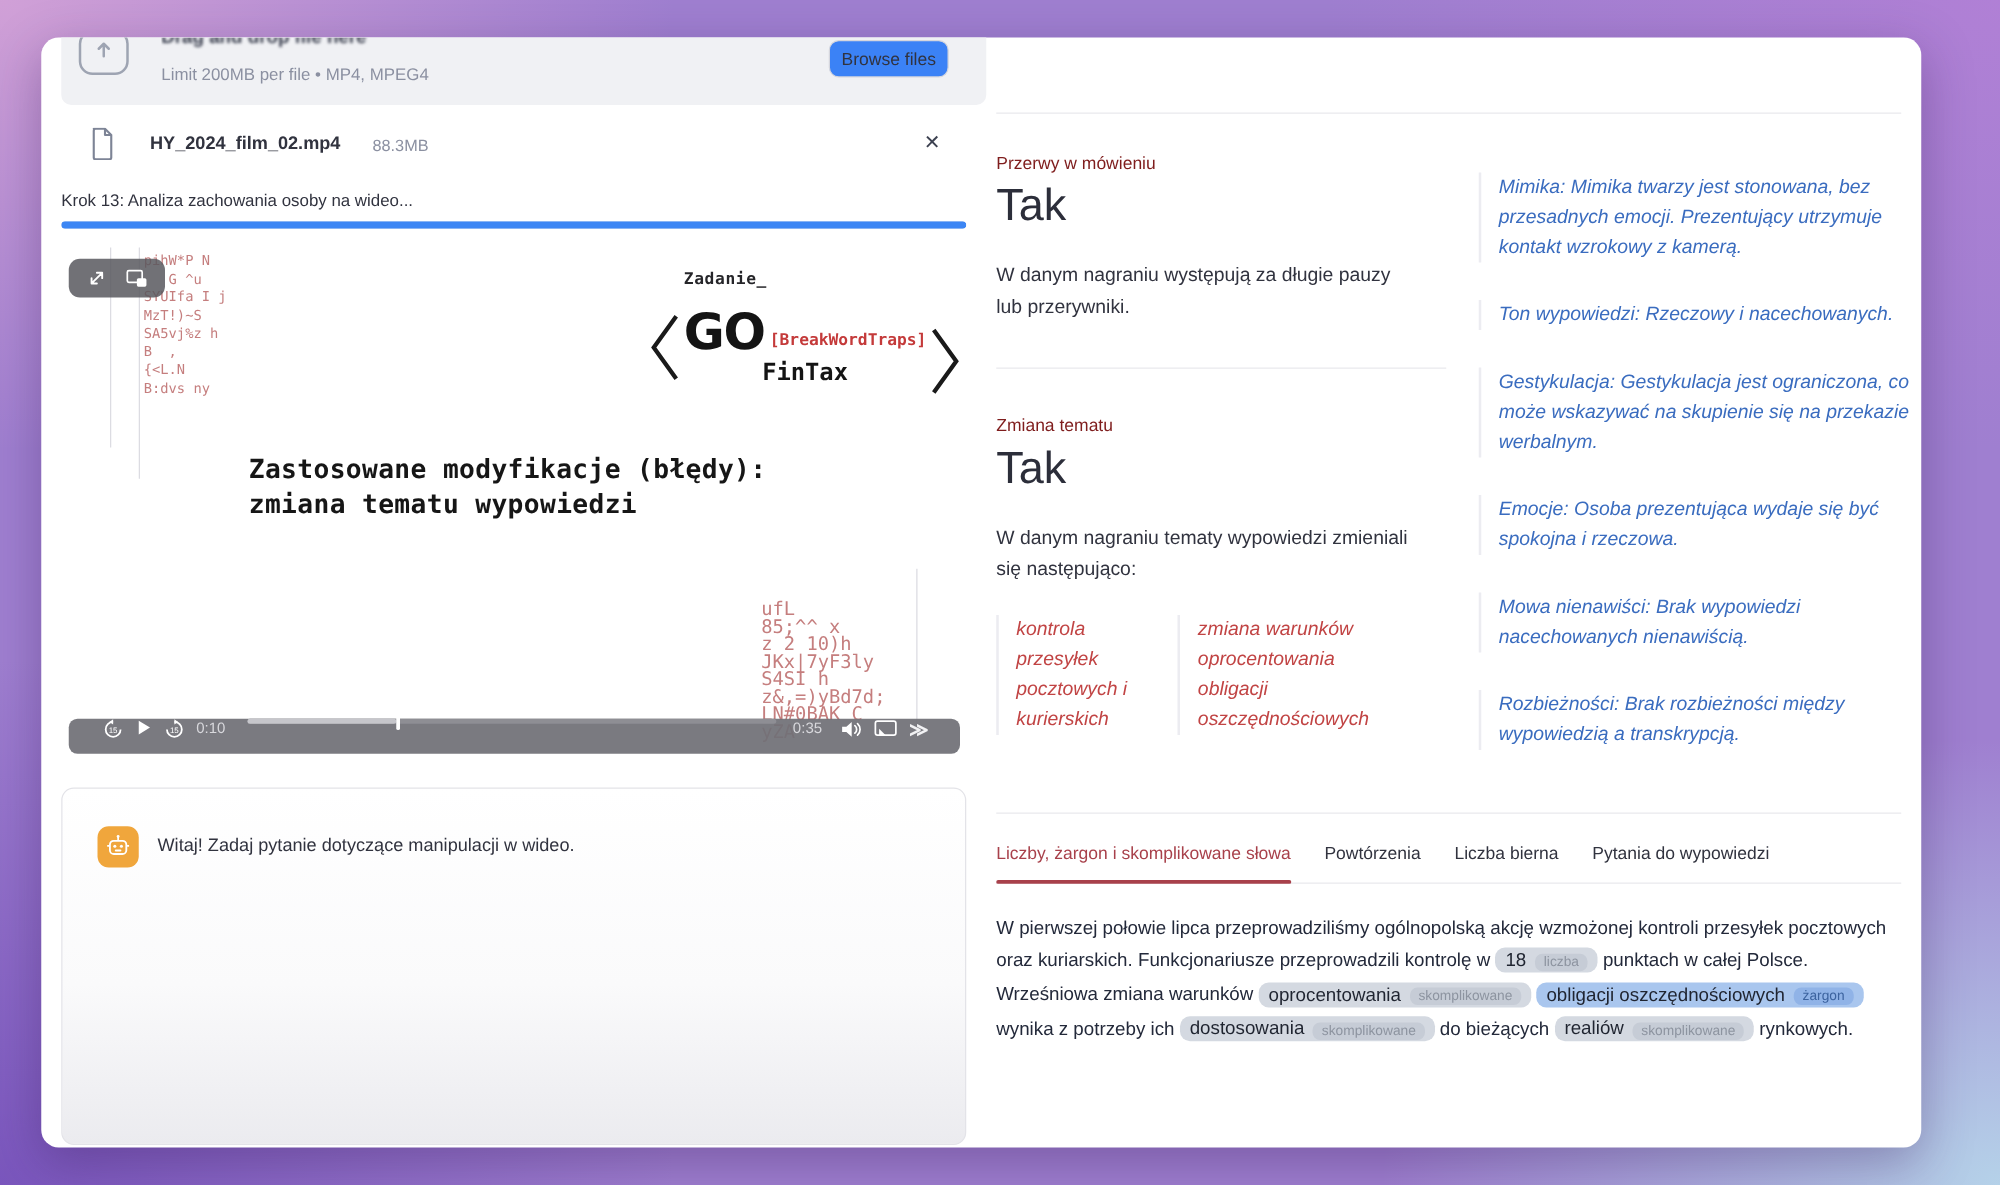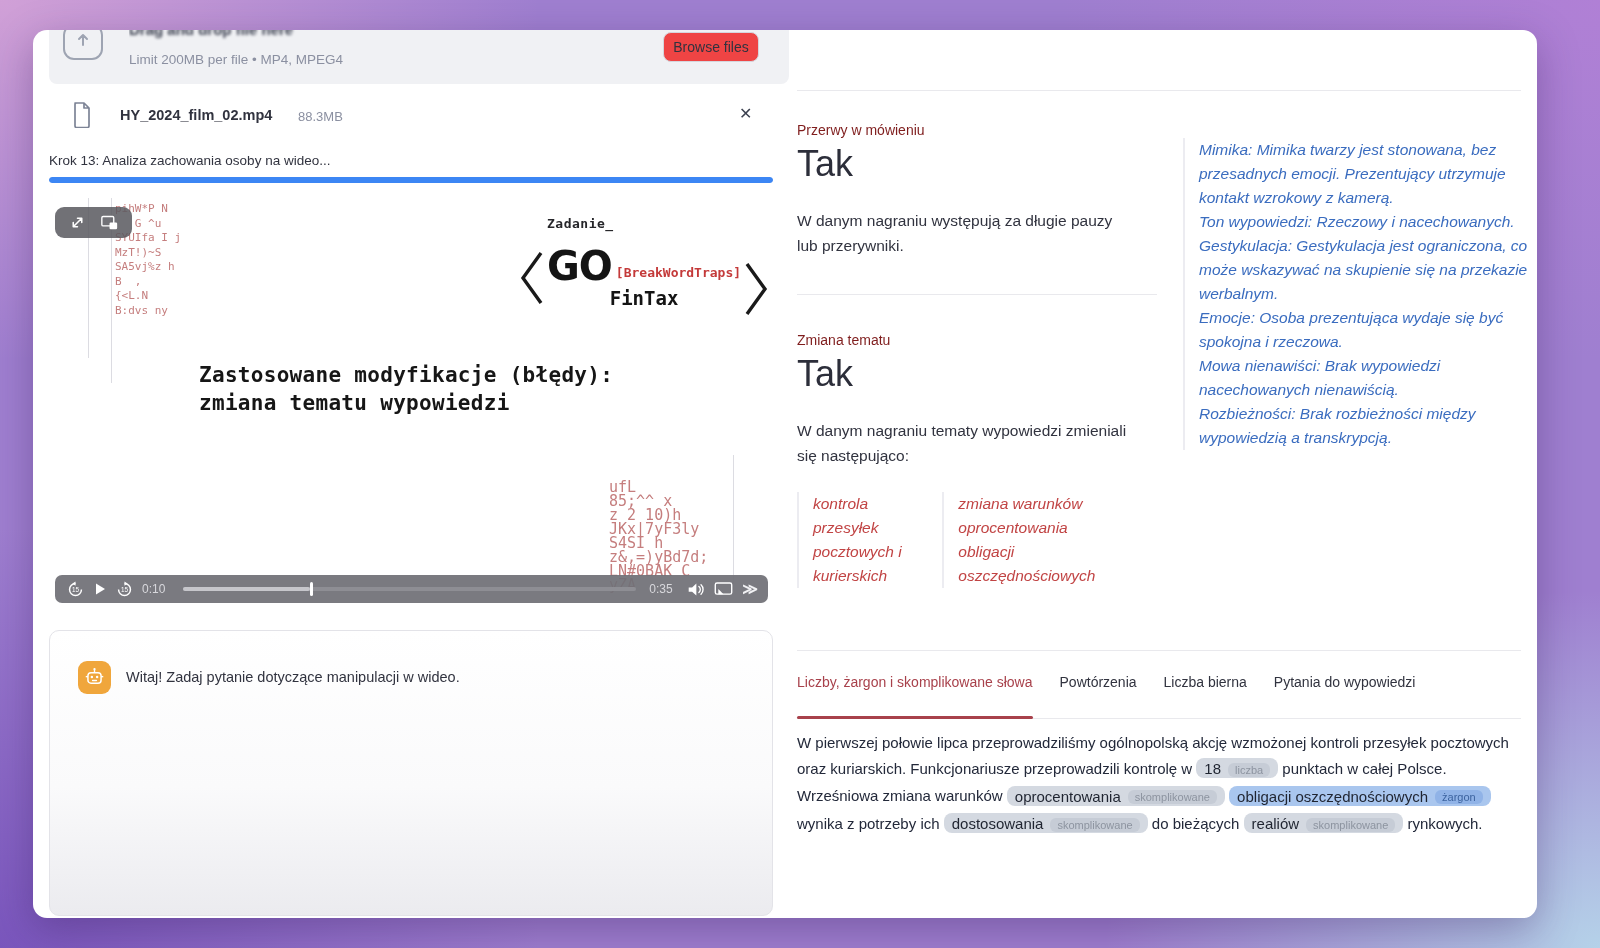--- a/index.html
+++ b/index.html
@@ -19,21 +19,21 @@
   .abs{position:absolute}
   .mono{font-family:"DejaVu Sans Mono",monospace}
 
   
   .uploader{left:16px;top:-28px;width:740px;height:82px;background:#f0f1f4;border-radius:8px}
   .upl-icon{left:30px;top:-6px;width:40px;height:36px;border:2px solid #9ea4b2;border-radius:11px}
   .upl-icon svg{position:absolute;left:9px;top:4px}
   .drag-clip{left:96px;top:0;width:260px;height:13px;overflow:hidden}
   .drag-clip span{display:block;position:relative;top:-9px;font-size:15px;font-weight:700;color:#3c4150;filter:blur(1.4px)}
   .limit{left:96px;top:22px;font-size:13.5px;color:#8b90a1}
-  .browse-btn{left:630px;top:2px;width:96px;height:30px;background:#ef4444;border:1px solid #d5d6dd;
+  .browse-btn{left:630px;top:2px;width:96px;height:30px;background:#3b82f6;border:1px solid #d5d6dd;
     border-radius:8px;font-size:14px;color:#31333F;display:flex;align-items:center;justify-content:center}
 
   
   .file-icon{left:39px;top:72px}
   .file-name{left:87px;top:77px;font-size:14.5px;font-weight:600;color:#31333F}
   .file-size{left:265px;top:79px;font-size:13px;color:#8b90a1}
   .file-close{left:706px;top:74px;font-size:16px;color:#3c4150;cursor:default}
 
   
   .krok{left:16px;top:123px;font-size:13.5px;color:#31333F}
@@ -52,21 +52,21 @@
   .logo{left:468px;top:46px;display:flex;align-items:center}
   .logo-mid{margin:0 2px}
   .logo-row{display:flex;align-items:flex-end}
   .logo-go{font-size:40px;font-weight:800;color:#141414;line-height:38px;letter-spacing:-1px;font-family:"DejaVu Sans",sans-serif}
   .logo-bracket{font-size:13px;font-weight:700;color:#c43a3a;margin:0 0 5px 4px}
   .logo-fintax{font-size:19px;font-weight:700;color:#141414;text-align:center;margin-top:2px}
   .caption{left:150px;top:172px;font-size:21px;font-weight:700;color:#161616;line-height:27.5px;letter-spacing:.3px}
 
   
   .controls{left:6px;top:385px;width:713px;height:28px;background:rgba(112,112,118,.93);border-radius:7px;
-    display:flex;align-items:center;padding:0 12px;gap:9px;color:#fff}
+    display:flex;align-items:flex-start;padding:0 27px;gap:9px;color:#fff}
   .ctime{font-size:12px;color:#d8d8dc;min-width:28px}
   .track{flex:1;height:4px;border-radius:2px;background:#8e8e94;position:relative;margin:0 4px}
   .track-played{position:absolute;left:0;top:0;height:4px;border-radius:2px;background:#c6c6cb}
   .handle{position:absolute;top:-5px;width:3.5px;height:14px;border-radius:2px;background:#fff}
   .cbtn{display:flex;align-items:center;justify-content:center}
   .more{font-size:15px;font-weight:700;letter-spacing:-2px;color:#f2f2f4}
 
   
   .chat{left:16px;top:600px;width:724px;height:286px;border:1px solid #e3e3e8;border-radius:10px;
     background:linear-gradient(180deg,#ffffff 0%,#fafafb 55%,#ebebef 100%)}
@@ -85,25 +85,25 @@
   .sec1-label{left:764px;top:92px}
   .sec1-value{left:764px;top:112px}
   .sec1-desc{left:764px;top:178px;width:330px}
   .sec2-label{left:764px;top:302px}
   .sec2-value{left:764px;top:322px}
   .sec2-desc{left:764px;top:388px;width:345px}
   .quote{border-left:2px solid #ececf1;padding-left:14px;font-style:italic;font-size:15.5px;line-height:24px}
   .quote.red{color:#c14444}
   .quote.blue{color:#3a6cbf}
   .topics{left:764px;top:462px;width:310px;display:flex;flex-direction:row;gap:29px}
-  .observations{left:1150px;top:108px;width:352px;display:flex;flex-direction:column;}
+  .observations{left:1150px;top:108px;width:352px;display:flex;flex-direction:column;gap:30px}
 
   
   .tabs{left:764px;top:644px;width:724px;display:flex;gap:27px;border-bottom:1px solid #e9e9ed;font-size:14px}
-  .tab{padding-bottom:28px;position:relative;color:#31333F;cursor:default;white-space:nowrap}
+  .tab{padding-bottom:16px;position:relative;color:#31333F;cursor:default;white-space:nowrap}
   .tab.active{color:#a8414b}
   .tab.active::after{content:"";position:absolute;left:0;right:0;bottom:-1px;height:3px;background:#a8414b;border-radius:2px}
 
   
   .transcript{left:764px;top:700px;width:714px;font-size:15px;line-height:25.5px;color:#23293a}
   .tok{border-radius:8px;padding:1.5px 8px;background:#d4d9e1;white-space:nowrap;color:#1f2430}
   .tok .tag{font-size:11px;color:#8d94a0;background:#c6ccd6;border-radius:6px;padding:1px 7px;margin-left:7px}
   .tok.jargon{background:#a9c6ee}
   .tok.jargon .tag{background:#90b3e7;color:#3c639f}
 </style>

